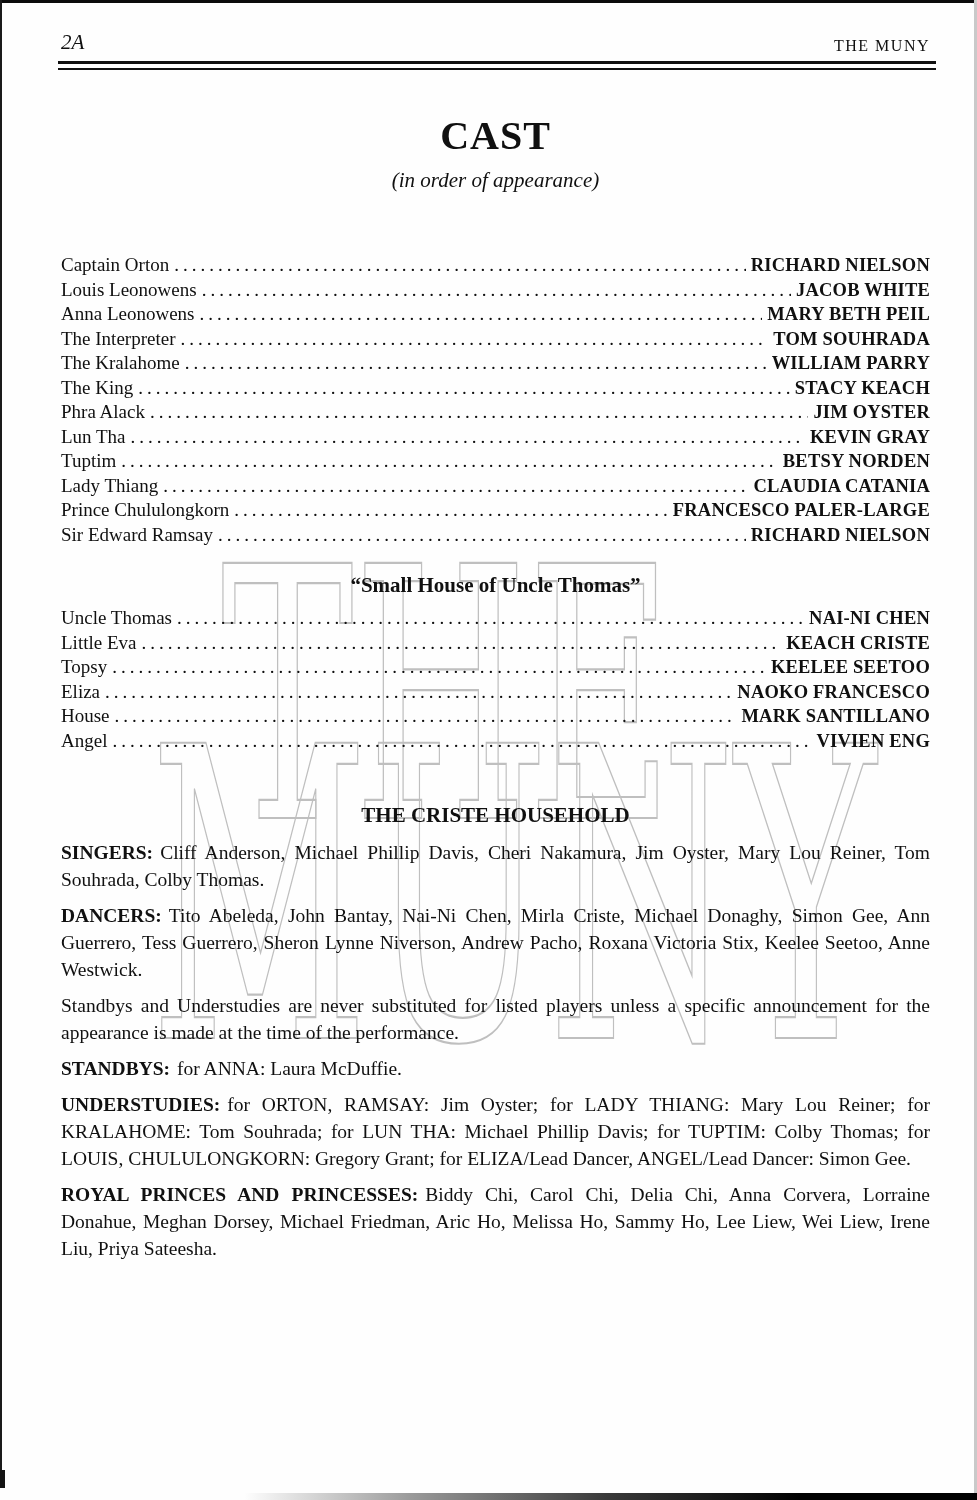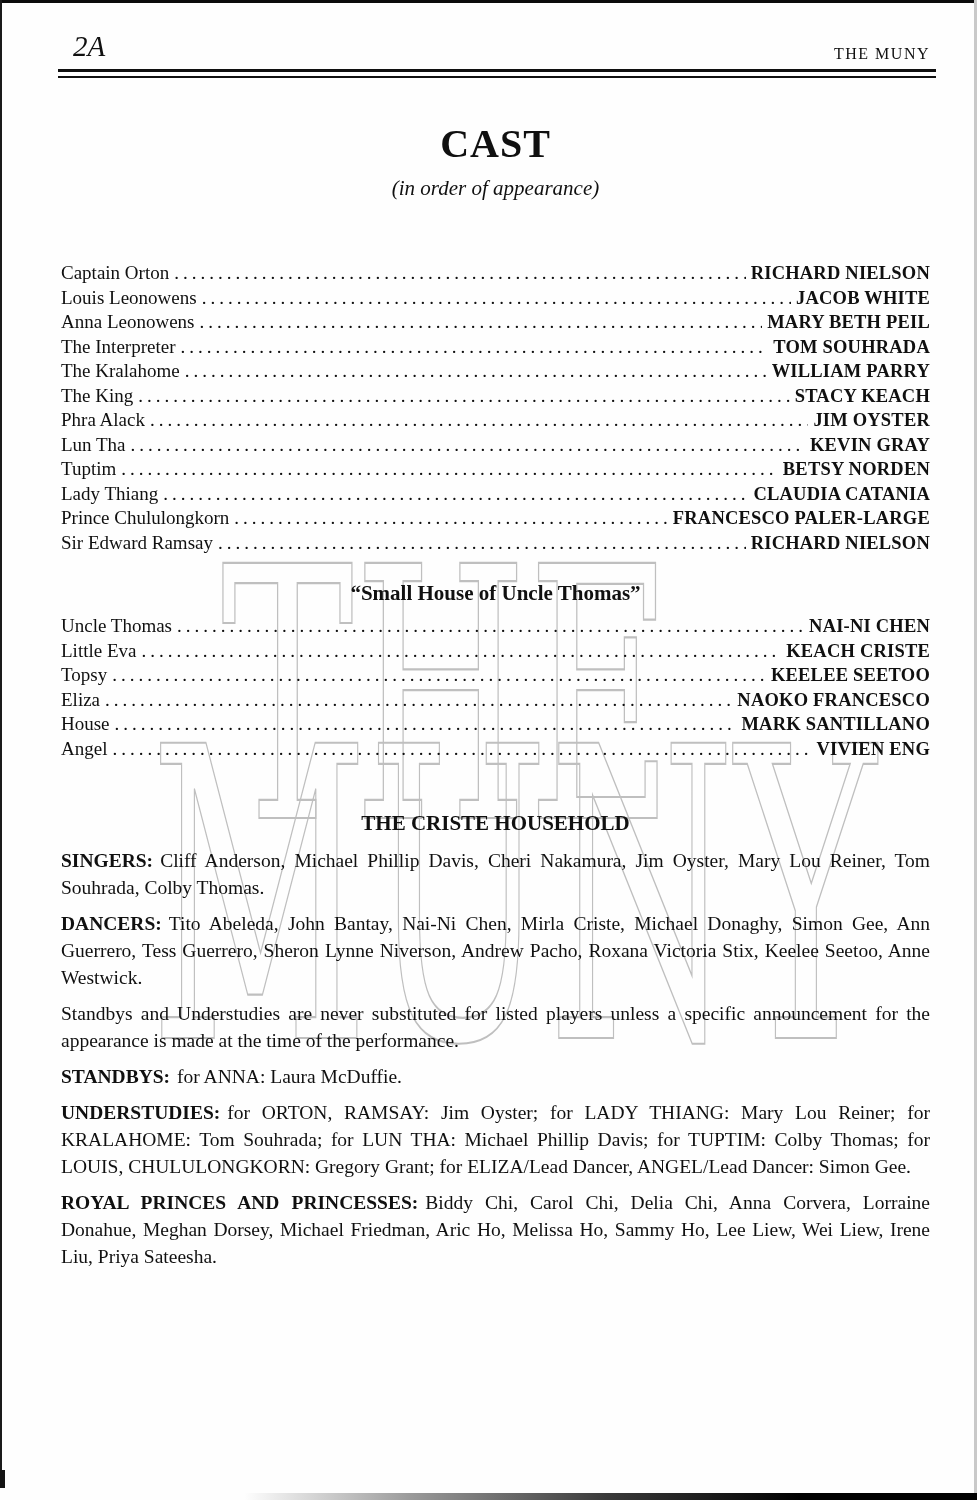--- a/index.html
+++ b/index.html
@@ -13,21 +13,21 @@
   .edge-left{position:absolute;top:0;left:0;width:2px;height:1482px;background:#1a1a1a;}
   .edge-right{position:absolute;top:0;right:0;width:3px;height:100%;background:#c9c9c9;}
   .edge-bottom{position:absolute;bottom:0;left:0;right:0;height:7px;
     background:linear-gradient(to right,rgba(0,0,0,0) 25%,#9a9a9a 42%,#3a3a3a 62%,#000 82%);}
   .edge-bl{position:absolute;left:0;bottom:12px;width:5px;height:18px;background:#141414;}
   
   .watermark{position:absolute;top:0;left:0;z-index:0;pointer-events:none;}
   
   .content{position:absolute;inset:0;z-index:1;padding:30px 47px 0 61px;}
   .masthead{display:flex;justify-content:space-between;align-items:flex-end;}
-  .page-num{font-style:italic;font-size:29px;margin-left:12px;}
+  .page-num{font-style:italic;font-size:21px;}
   .pub-name{font-size:16px;letter-spacing:1.5px;}
   .rule-thick{height:3px;background:#101010;margin:6px -6px 0 -3px;}
   .rule-thin{height:2px;background:#101010;margin:4px -6px 0 -3px;}
   .cast-title{text-align:center;font-size:40px;font-weight:700;letter-spacing:1px;margin-top:44px;line-height:44px;}
   .cast-sub{text-align:center;font-style:italic;font-size:21px;margin-top:8px;line-height:28px;}
   .cast-list{margin-top:60px;}
   .cast-row{display:flex;align-items:baseline;height:24.5px;font-size:19px;}
   .role{white-space:nowrap;}
   .dots{flex:1;overflow:hidden;white-space:nowrap;margin:0 5px;font-size:19px;font-weight:400;}
   .dots::after{content:"......................................................................................................................................................";letter-spacing:4px;}

